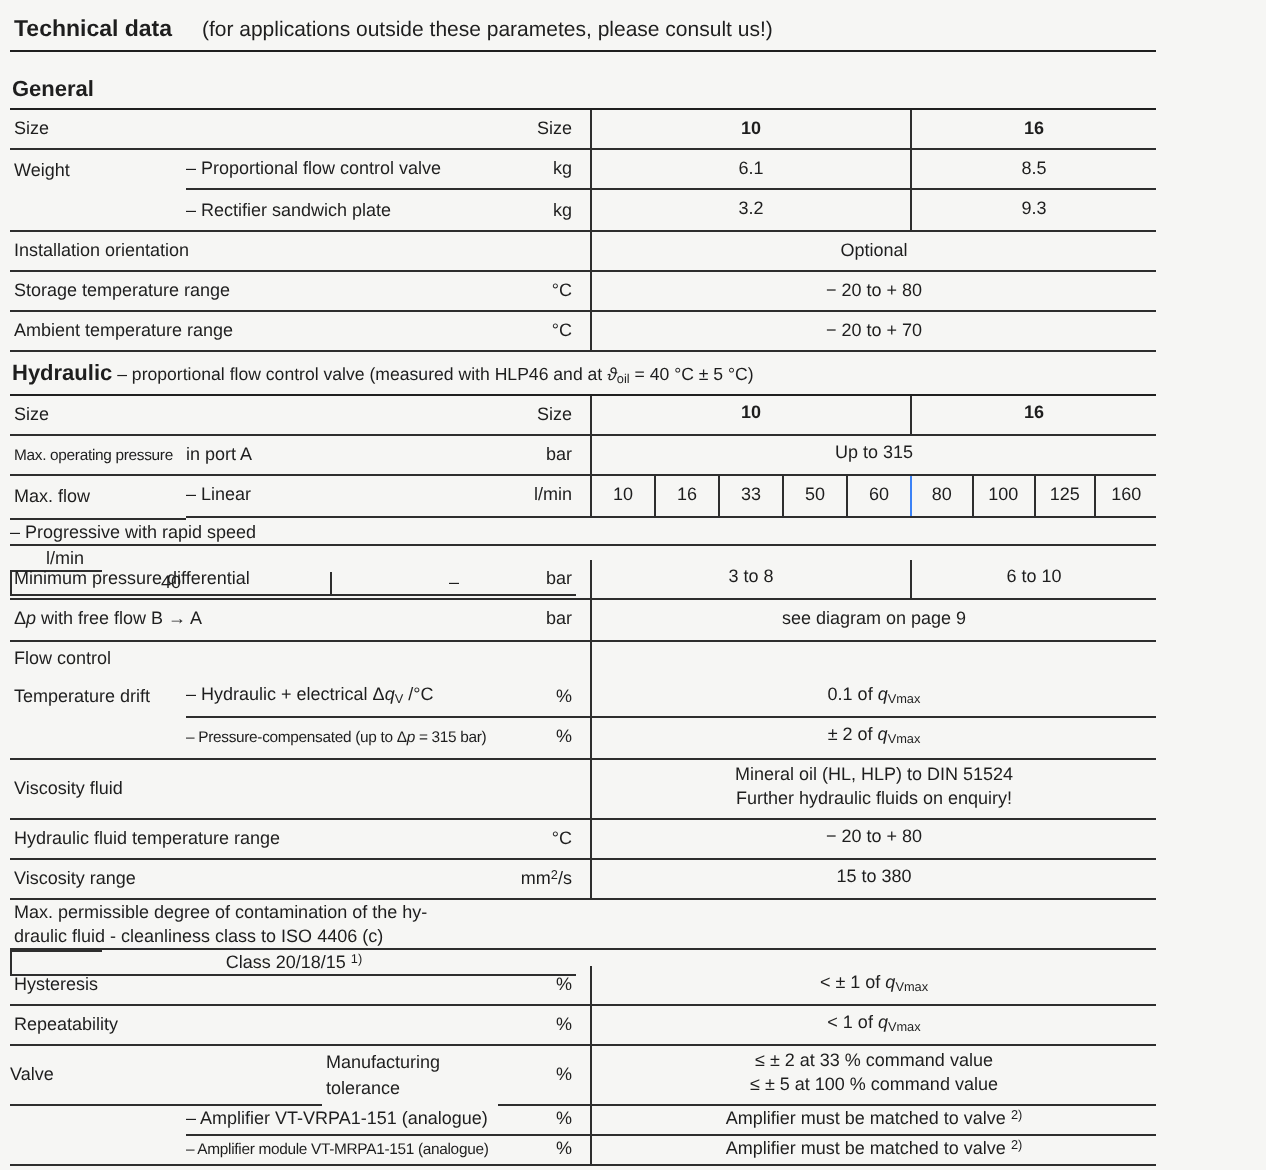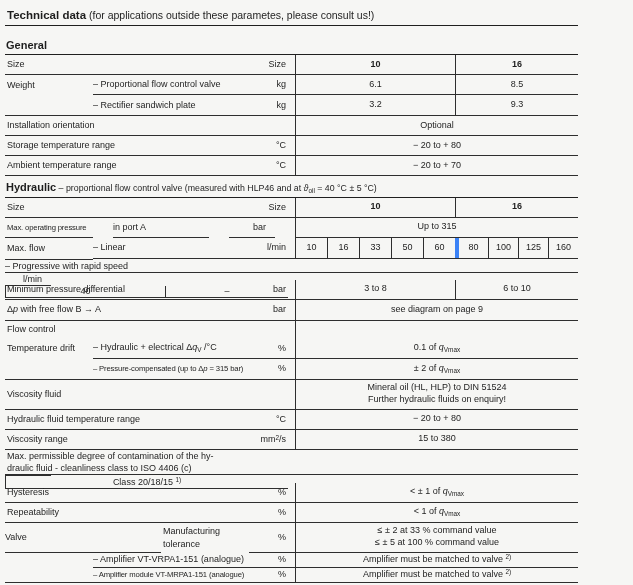--- a/index.html
+++ b/index.html
@@ -14,21 +14,21 @@
     padding:7px 0 0 5px;
     overflow:hidden;
   }
   .doc-title {
     width:573px;
     border-bottom:1.6px solid #1f1f1f;
     padding:2px 0 4px 2px;
     white-space:nowrap;
   }
   .t-main { font-weight:bold; font-size:11.5px; }
-  .t-note { font-size:10.5px; }
+  .t-note { font-size:10.5px;padding-left:12px; }
 
   .heading {
     width:573px;
     border-bottom:1.6px solid #1f1f1f;
     padding:1px 0 3px 1px;
     white-space:nowrap;
   }
   .sec-0 .heading { margin-top:12px; }
   .sec-1 .heading { margin-top:4px; }
   .h-b { font-weight:bold; font-size:11px; }
@@ -42,21 +42,21 @@
   .sub    { flex:1; white-space:nowrap; }
   .unit   { flex:none; width:46px; justify-content:flex-end; padding-right:9px; white-space:nowrap; }
   .vals   { flex:none; width:283px; border-left:1px solid #2e2e2e; display:flex; align-items:stretch; }
   .bb     { border-bottom:1px solid #2e2e2e; }
   .vcell  { display:flex; flex-direction:column; justify-content:center; text-align:center; }
   .vspan  { flex:1; }
   .c10    { flex:none; width:159px; }
   .c16    { flex:1; border-left:1px solid #2e2e2e; }
   .grp    { display:flex; align-items:stretch; }
   .grp.g10 { flex:none; width:159px; }
-  .grp.g16 { flex:1; border-left:4px solid #3b82f6; }
+  .grp.g16 { flex:1; border-left:1px solid #3b82f6; }
   .mini   { flex:1; display:flex; align-items:center; justify-content:center; }
   .mini + .mini { border-left:1px solid #2e2e2e; }
 
   .line { line-height:1.35; }
   .vcell .line { line-height:1.3; }
   .b  { font-weight:bold; }
   .i  { font-style:italic; }
   .sm { font-size:7.7px; letter-spacing:-0.15px; }
   sub { font-size:6.4px; vertical-align:-1.5px; }
   sup { font-size:6.4px; vertical-align:2.5px; }
@@ -213,21 +213,21 @@
             </div>
             <div class="vals bb">
               <div class="vcell c10">
                 <div class="line"><span class="b">10</span></div>
               </div>
               <div class="vcell c16">
                 <div class="line"><span class="b">16</span></div>
               </div>
             </div>
           </div>
-          <div class="row" style="height: 20px; gap: 20px;">
+          <div class="row" style="height: 20px;">
             <div class="cell label bb">
               <div>
                 <div class="line"><span class="sm">Max. operating pressure</span></div>
               </div>
             </div>
             <div class="cell sub bb">
               <div>
                 <div class="line"><span>in port A</span></div>
               </div>
             </div>

